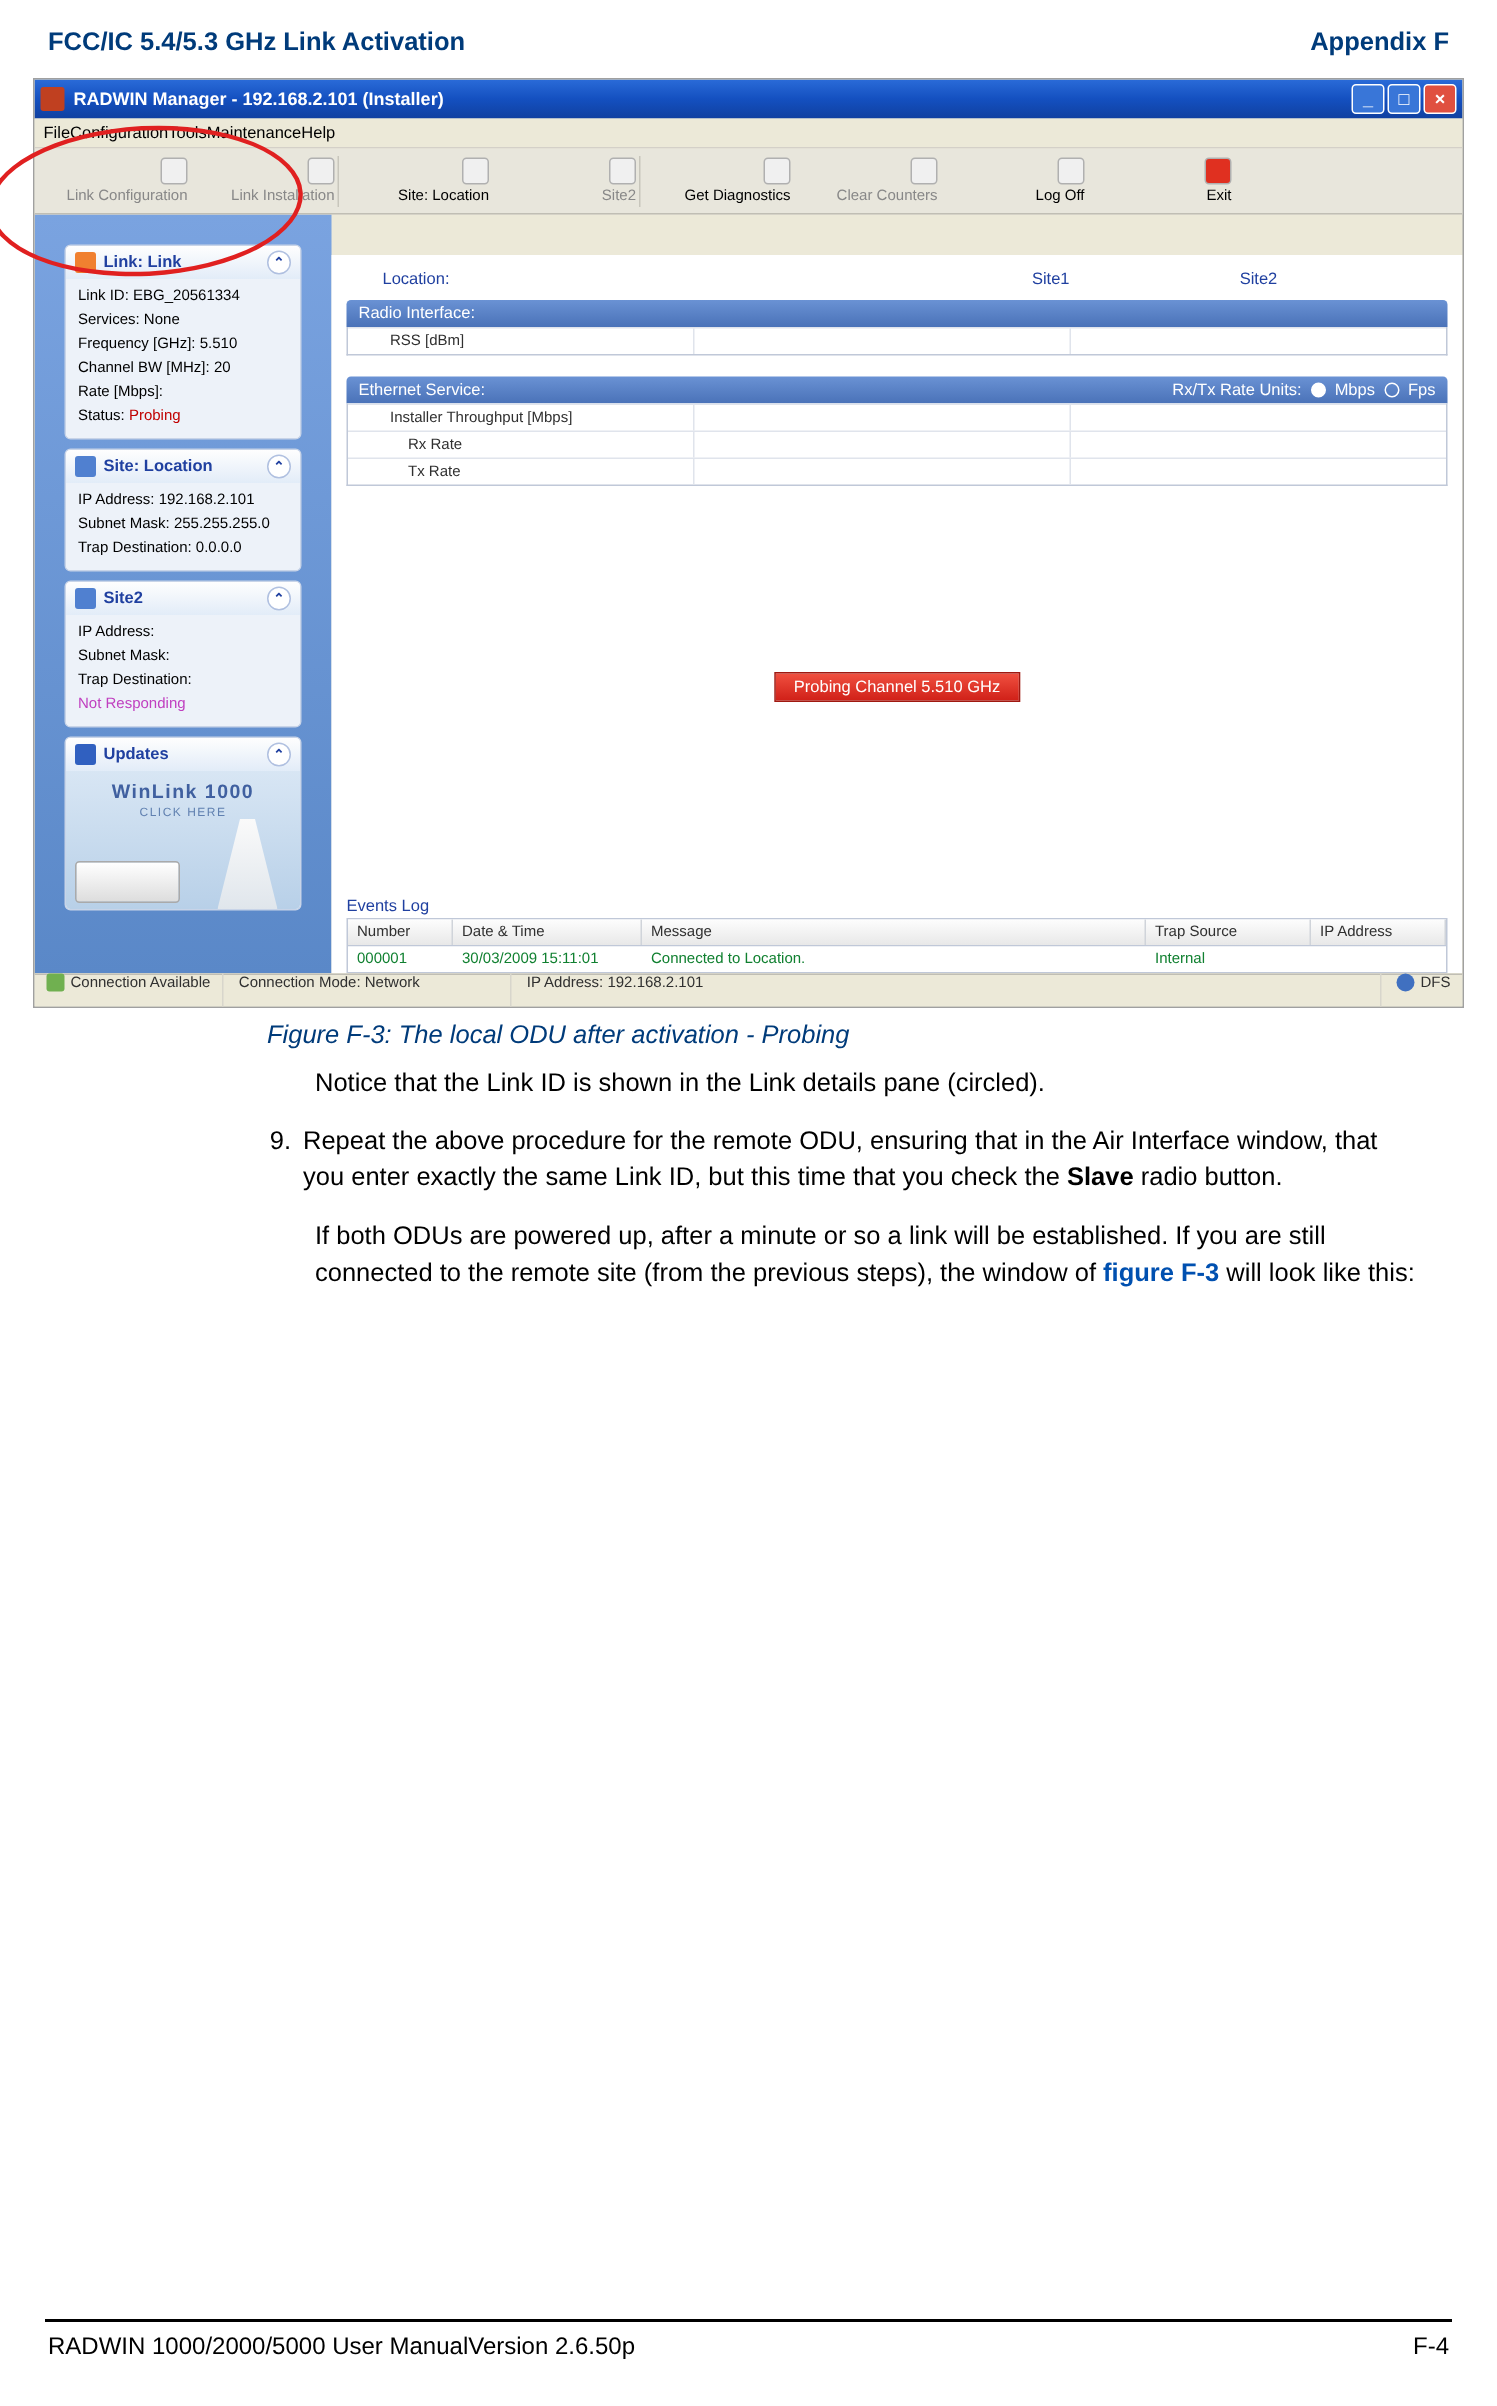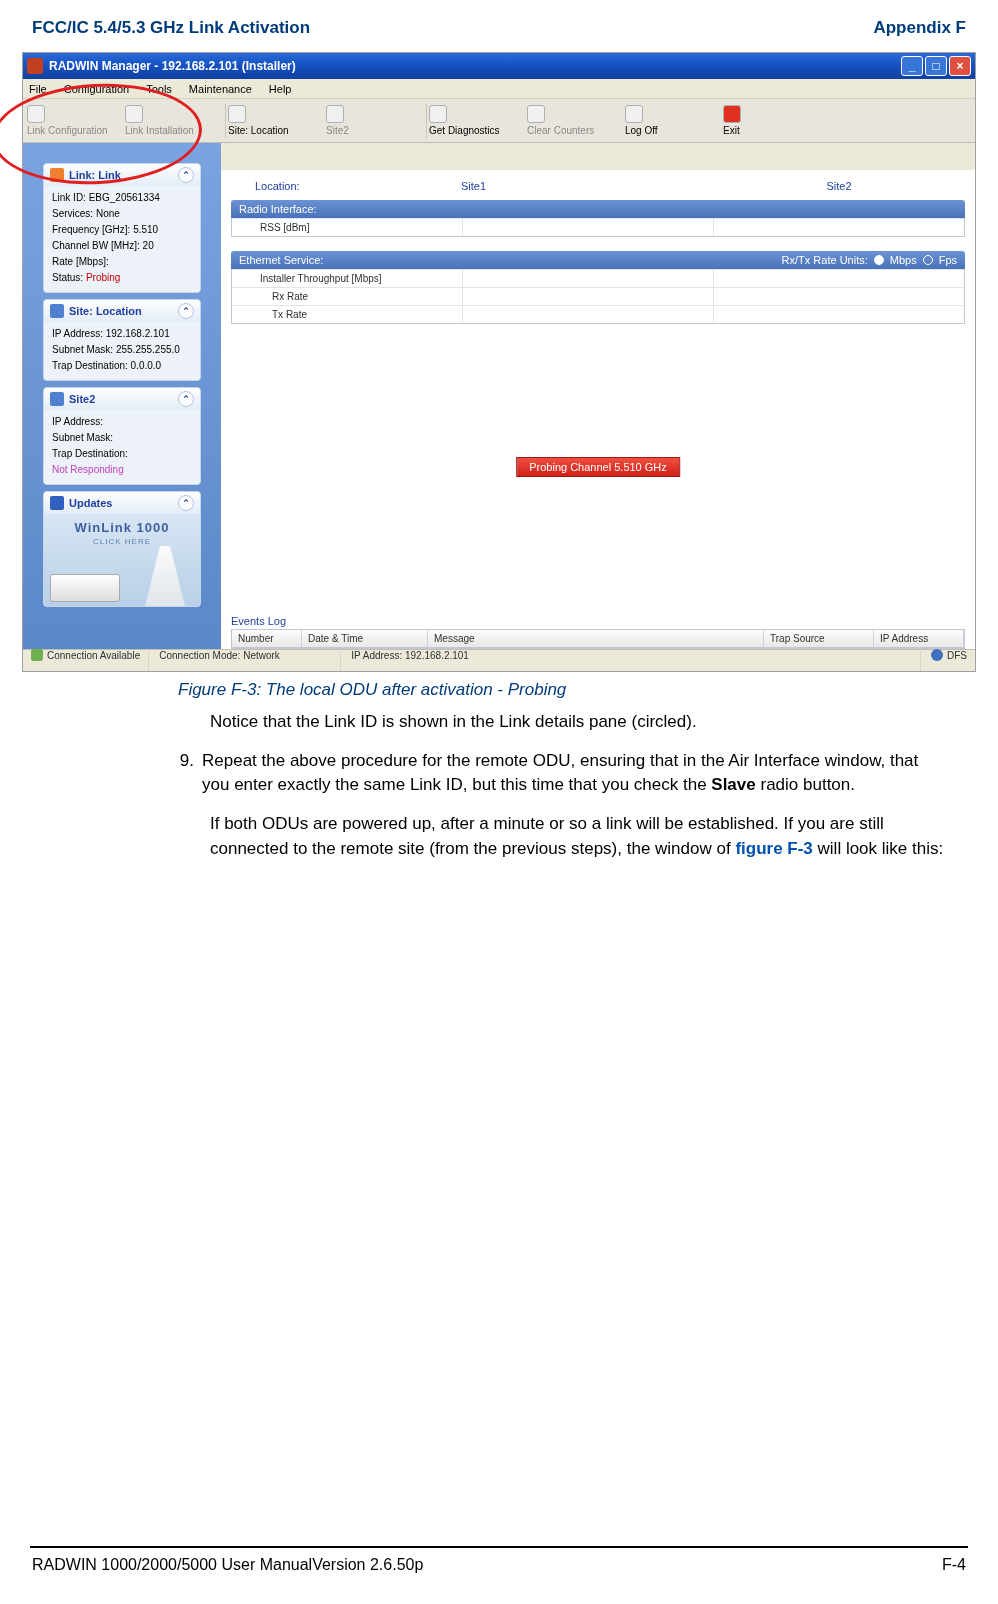--- a/index.html
+++ b/index.html
@@ -58,37 +58,37 @@
   }
   .win-btn.min, .win-btn.max { background: #3976d8; color: #fff; }
   .win-btn.close { background: #e05040; color: #fff; }
   
   .menubar {
     background: #ece9d8;
     height: 20px;
     display: flex;
     align-items: center;
     padding: 0 6px;
-    gap: 17px;
+    gap: 0;
     border-bottom: 1px solid #d4d0c8;
   }
   .menubar span { color: #000; }
   
   .toolbar {
     background: #e8e6dc;
     height: 44px;
     display: flex;
     align-items: center;
     border-bottom: 1px solid #c0beb4;
     padding: 0 4px;
   }
   .tool-item {
     display: flex;
     flex-direction: column;
-    align-items: flex-start;
+    align-items: flex-end;
     justify-content: center;
     width: 98px;
     height: 40px;
     color: #888;
     font-size: 10px;
   }
   .tool-item.enabled { color: #000; }
   .tool-icon {
     width: 18px; height: 18px;
     border: 1px solid #b0b0b0;
@@ -203,21 +203,21 @@
     padding: 6px 10px 0 10px;
     margin-top: 27px;
   }
   .loc-row {
     display: flex;
     color: #2040a0;
     font-size: 11px;
     margin: 4px 0 8px 0;
   }
   .loc-row .c1 { width: 230px; padding-left: 24px; }
-  .loc-row .c2 { flex: 1; text-align: left; }
+  .loc-row .c2 { flex: 1; text-align: right; }
   .loc-row .c3 { flex: 1; text-align: center; }
   .section-head {
     background: linear-gradient(to bottom, #6a92d4, #4a72b8);
     color: #fff;
     font-size: 11px;
     padding: 3px 8px;
     border-radius: 3px 3px 0 0;
     display: flex;
     align-items: center;
   }
@@ -533,20 +533,27 @@
 
       <div class="events-label">Events Log</div>
       <div class="events-table">
         <div class="events-head">
           <div class="ec-num">Number</div>
           <div class="ec-date">Date &amp; Time</div>
           <div class="ec-msg">Message</div>
           <div class="ec-trap">Trap Source</div>
           <div class="ec-ip">IP Address</div>
         </div>
+        <div class="events-row">
+          <div class="ec-num">000001</div>
+          <div class="ec-date">30/03/2009 15:11:01</div>
+          <div class="ec-msg">Connected to Location.</div>
+          <div class="ec-trap">Internal</div>
+          <div class="ec-ip"></div>
+        </div>
       </div>
     </div>
   </div>
 
   <div class="statusbar">
     <div class="sb-cell">
       <div class="sb-ico"></div>
       <span>Connection Available</span>
     </div>
     <div class="sb-cell" style="width:190px">

